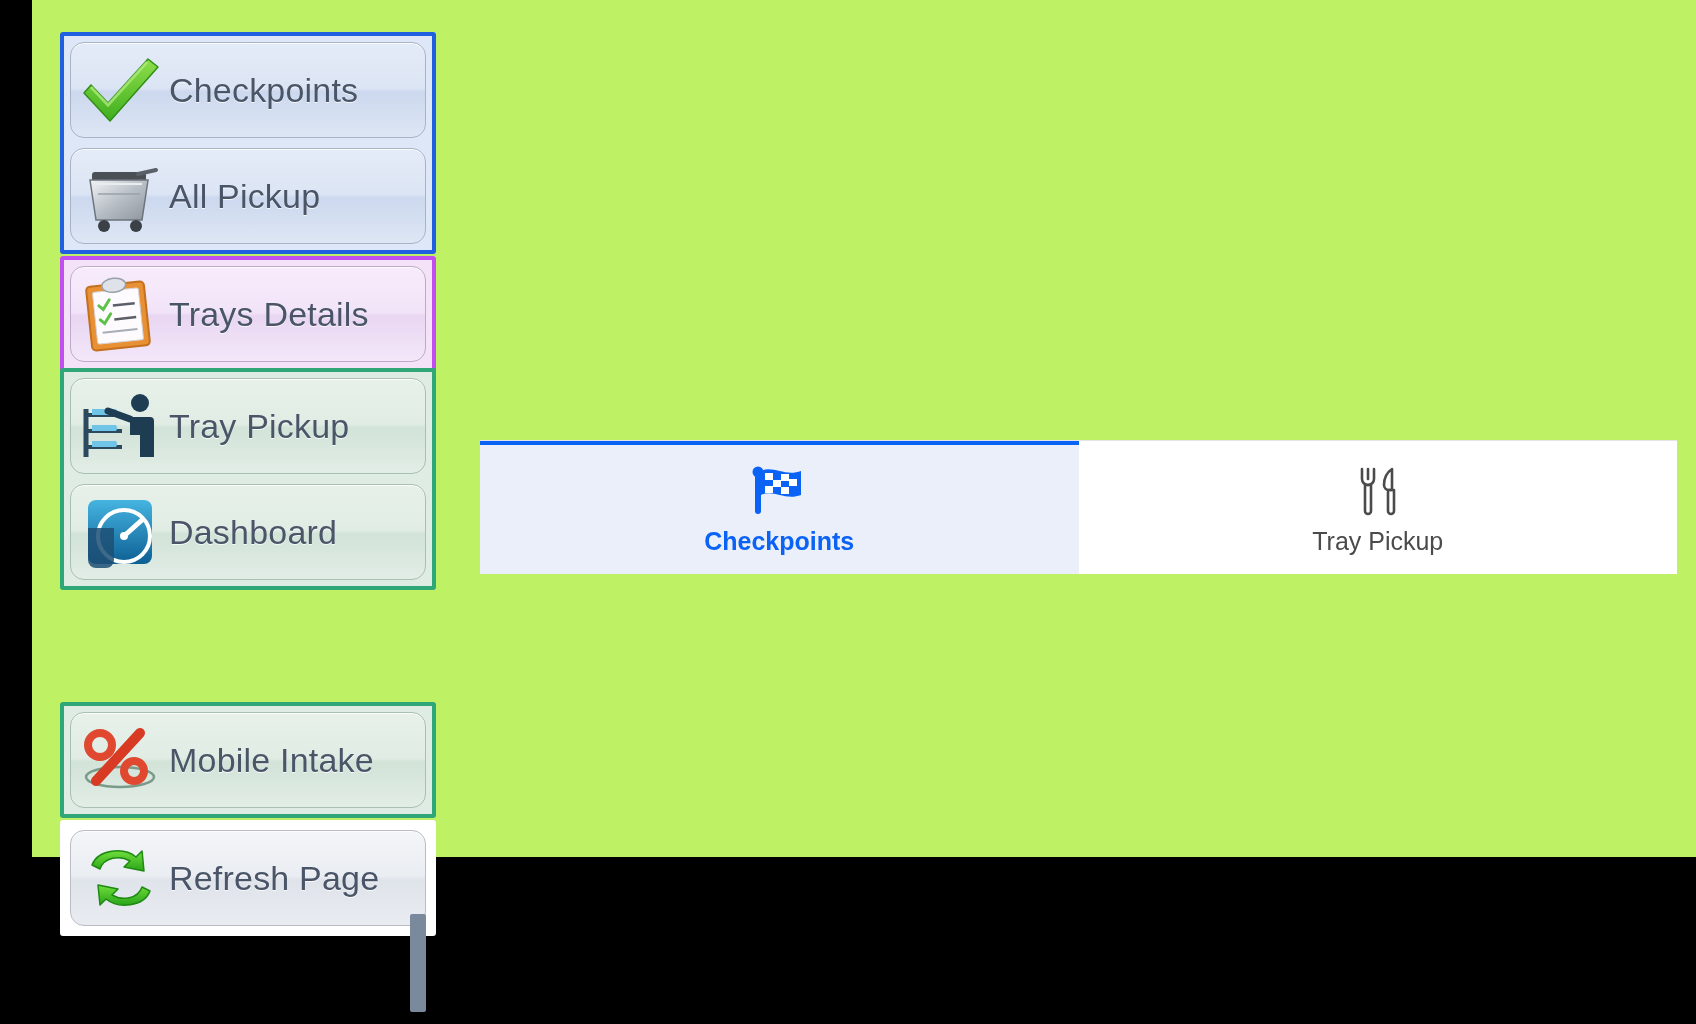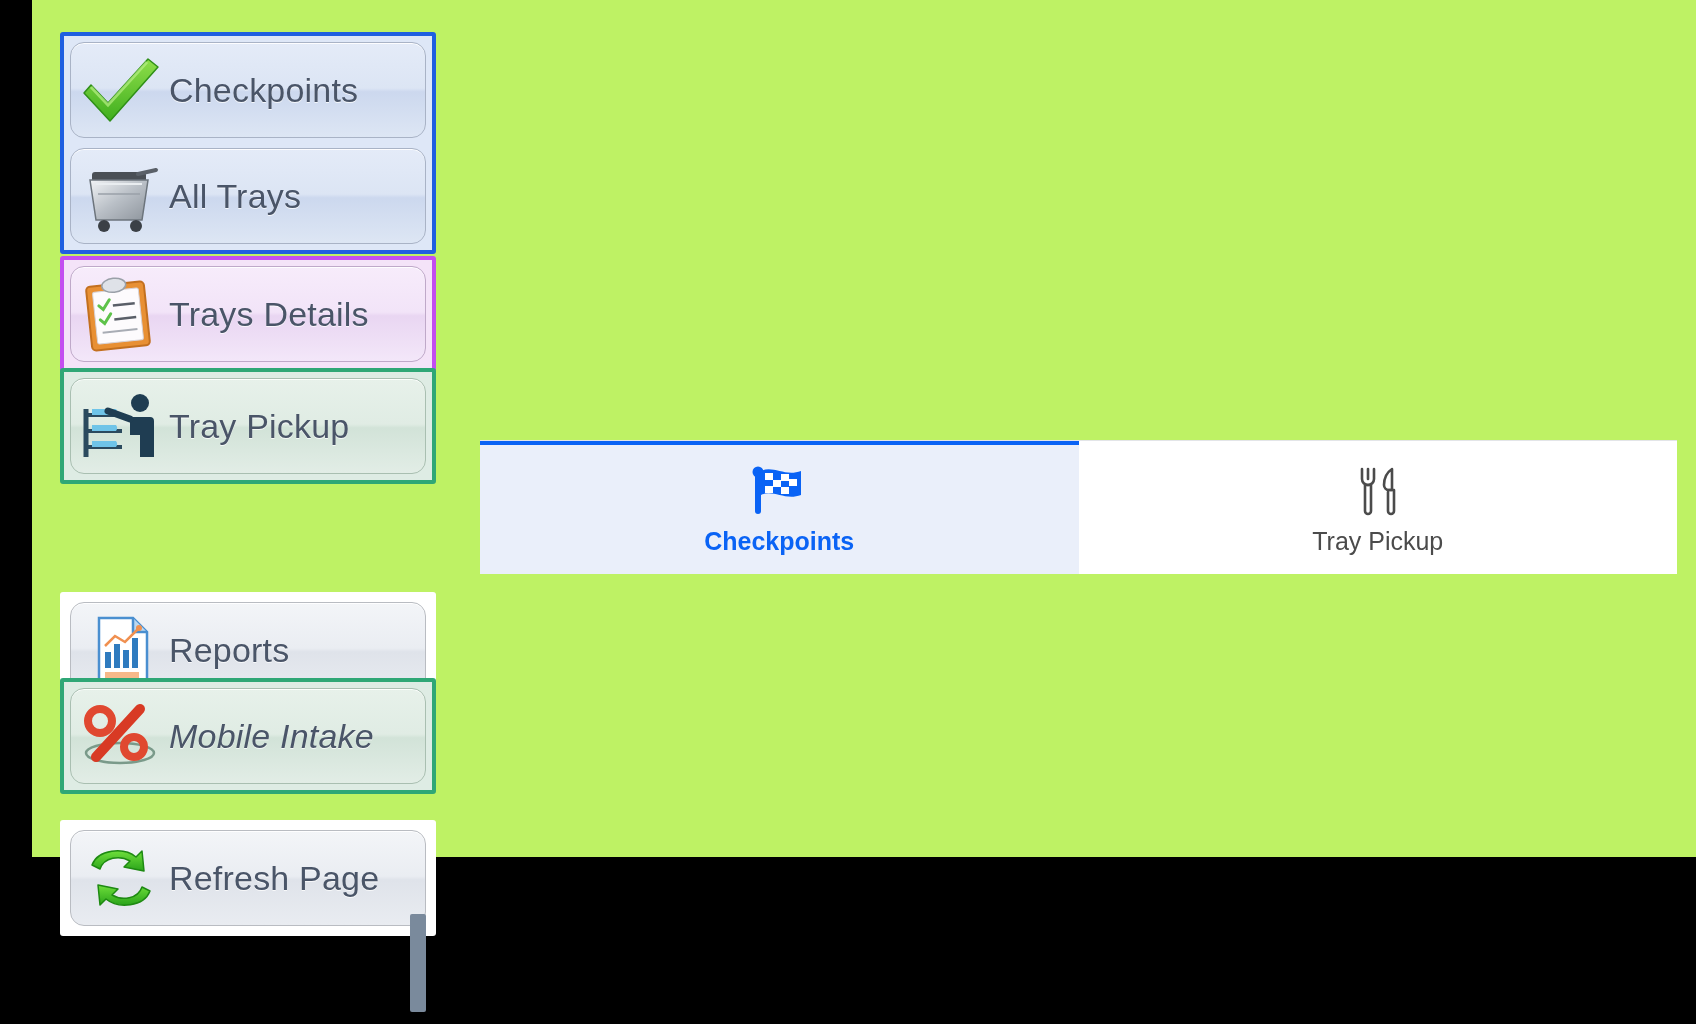--- a/index.html
+++ b/index.html
@@ -144,21 +144,21 @@
               </defs>
             <rect x="14" y="14" width="54" height="10" rx="3" fill="#4a4f55"></rect>
             <path d="M12 22 L70 22 L64 62 L18 62 Z" fill="url(#gcart)" stroke="#6c747c" stroke-width="1.5"></path>
             <path d="M18 26 L64 26" stroke="#e9edf0" stroke-width="2"></path>
             <path d="M20 36 L62 36" stroke="#9aa1a9" stroke-width="1.5"></path>
             <ellipse cx="26" cy="68" rx="6" ry="6" fill="#3b4046"></ellipse>
             <ellipse cx="58" cy="68" rx="6" ry="6" fill="#3b4046"></ellipse>
             <path d="M60 16 L78 12" stroke="#5a6068" stroke-width="4" stroke-linecap="round"></path>
           </svg>
         </span>
-        <span class="nav-label">All Trays</span>
+        <span class="nav-label">All Pickup</span>
       </div>
     </div>
 
     <div class="nav-group purple" style="top:256px;">
       <div class="nav-item">
         <span class="nav-icon">
           <svg width="84" height="80" viewBox="0 0 84 80">
             <rect x="10" y="10" width="58" height="64" rx="4" fill="#e89034" stroke="#c3701f" stroke-width="2" transform="rotate(-6 39 42)"></rect>
             <rect x="16" y="16" width="46" height="52" rx="2" fill="#fdfbfd" stroke="#d6d2d8" transform="rotate(-6 39 42)"></rect>
             <g transform="rotate(-6 39 42)">
@@ -186,44 +186,42 @@
             <path d="M14 22 h24 a5 5 0 0 1 0 6 h-24 Z" fill="#6fc4e8"></path>
             <path d="M14 38 h24 a5 5 0 0 1 0 6 h-24 Z" fill="#6fc4e8"></path>
             <path d="M14 54 h24 a5 5 0 0 1 0 6 h-24 Z" fill="#6fc4e8"></path>
             <circle cx="62" cy="16" r="9" fill="#1f3d52"></circle>
             <path d="M52 30 h20 a4 4 0 0 1 4 4 v36 h-14 V48 h-10 Z" fill="#1f3d52"></path>
             <path d="M52 32 L30 24" stroke="#1f3d52" stroke-width="7" stroke-linecap="round"></path>
           </svg>
         </span>
         <span class="nav-label">Tray Pickup</span>
       </div>
-    </div>
-
-    <div class="nav-group plain" style="top:592px;">
-      <div class="nav-item">
-        <span class="nav-icon">
-          <svg width="80" height="80" viewBox="0 0 80 80">
-            <path d="M18 8 h34 l14 14 v50 H18 Z" fill="#ffffff" stroke="#4a8fd0" stroke-width="2.5"></path>
-            <path d="M52 8 v14 h14" fill="#bcd8f0" stroke="#4a8fd0" stroke-width="2.5"></path>
-            <g>
-              <rect x="24" y="42" width="6" height="16" fill="#2f7bbf"></rect>
-              <rect x="33" y="34" width="6" height="24" fill="#2f7bbf"></rect>
-              <rect x="42" y="40" width="6" height="18" fill="#2f7bbf"></rect>
-              <rect x="51" y="28" width="6" height="30" fill="#2f7bbf"></rect>
-            </g>
-            <path d="M24 36 L34 26 L44 32 L58 18" stroke="#f09050" stroke-width="2.5" fill="none"></path>
-            <circle cx="58" cy="18" r="3" fill="#f09050"></circle>
-            <rect x="24" y="62" width="34" height="8" fill="#f6b98a"></rect>
-          </svg>
-        </span>
-        <span class="nav-label">Reports</span>
-      </div>
-    </div>
-
-    <div class="nav-group green" style="top:678px;font-style:italic;">
+      <div class="nav-item">
+        <span class="nav-icon">
+          <svg width="82" height="80" viewBox="0 0 82 80">
+            <defs>
+                <linearGradient id="gdash" x1="0" y1="0" x2="0" y2="1">
+              <stop offset="0" stop-color="#45b4e0"></stop>
+                  <stop offset="1" stop-color="#0d5f93"></stop>
+            </linearGradient>
+              </defs>
+            <rect x="8" y="8" width="64" height="64" rx="8" fill="url(#gdash)"></rect>
+            <circle cx="44" cy="44" r="26" fill="none" stroke="#ffffff" stroke-width="4"></circle>
+            <path d="M44 44 L62 28" stroke="#ffffff" stroke-width="5" stroke-linecap="round"></path>
+            <circle cx="44" cy="44" r="4" fill="#ffffff"></circle>
+            <path d="M8 36 h26 v32 a8 8 0 0 1 -8 8 H16 a8 8 0 0 1 -8 -8 Z" fill="#1d4f74" opacity="0.85"></path>
+          </svg>
+        </span>
+        <span class="nav-label">Dashboard</span>
+      </div>
+    </div>
+
+
+    <div class="nav-group green" style="top:702px;">
       <div class="nav-item">
         <span class="nav-icon">
           <svg width="86" height="74" viewBox="0 0 86 74">
             <ellipse cx="42" cy="54" rx="34" ry="10" fill="none" stroke="#7a9a8a" stroke-width="2.5"></ellipse>
             <circle cx="22" cy="22" r="12" fill="none" stroke="#e04830" stroke-width="8"></circle>
             <circle cx="56" cy="48" r="10" fill="none" stroke="#e04830" stroke-width="8"></circle>
             <path d="M62 10 L18 58" stroke="#d83a24" stroke-width="10" stroke-linecap="round"></path>
           </svg>
         </span>
         <span class="nav-label">Mobile Intake</span>

